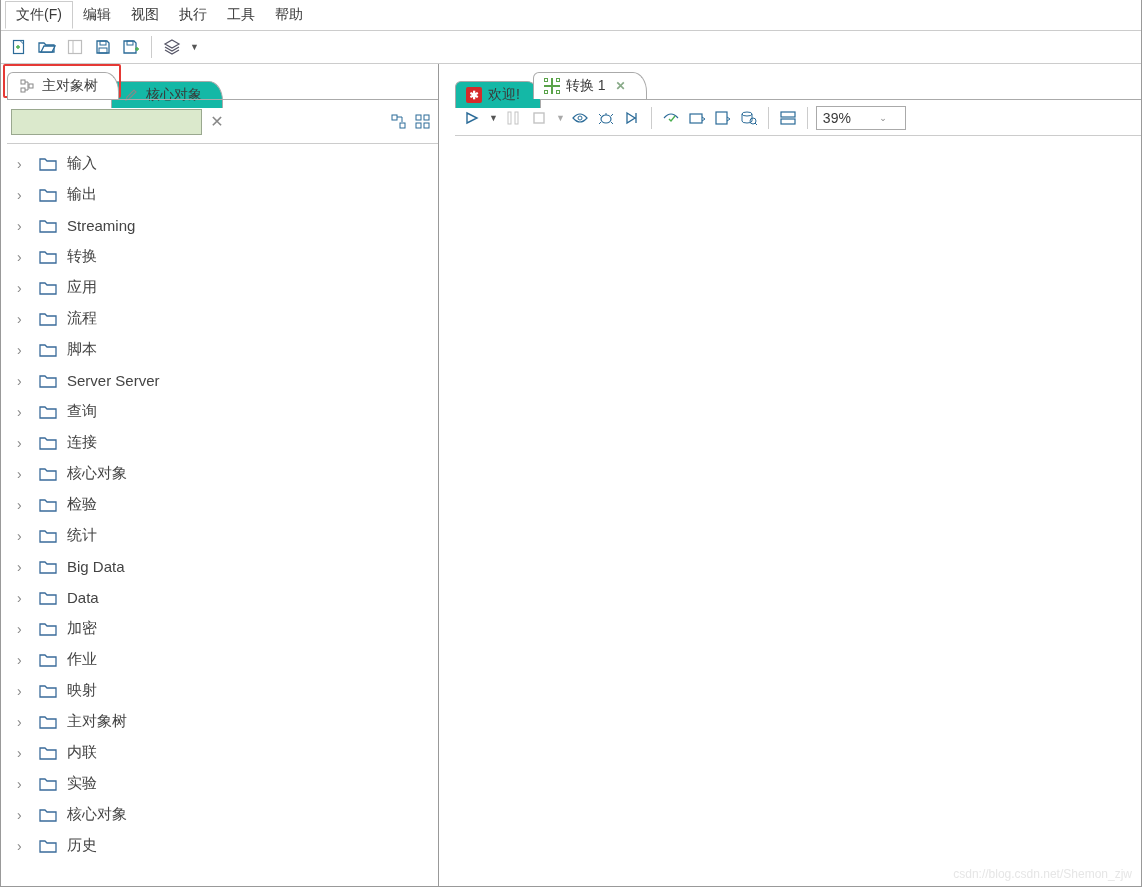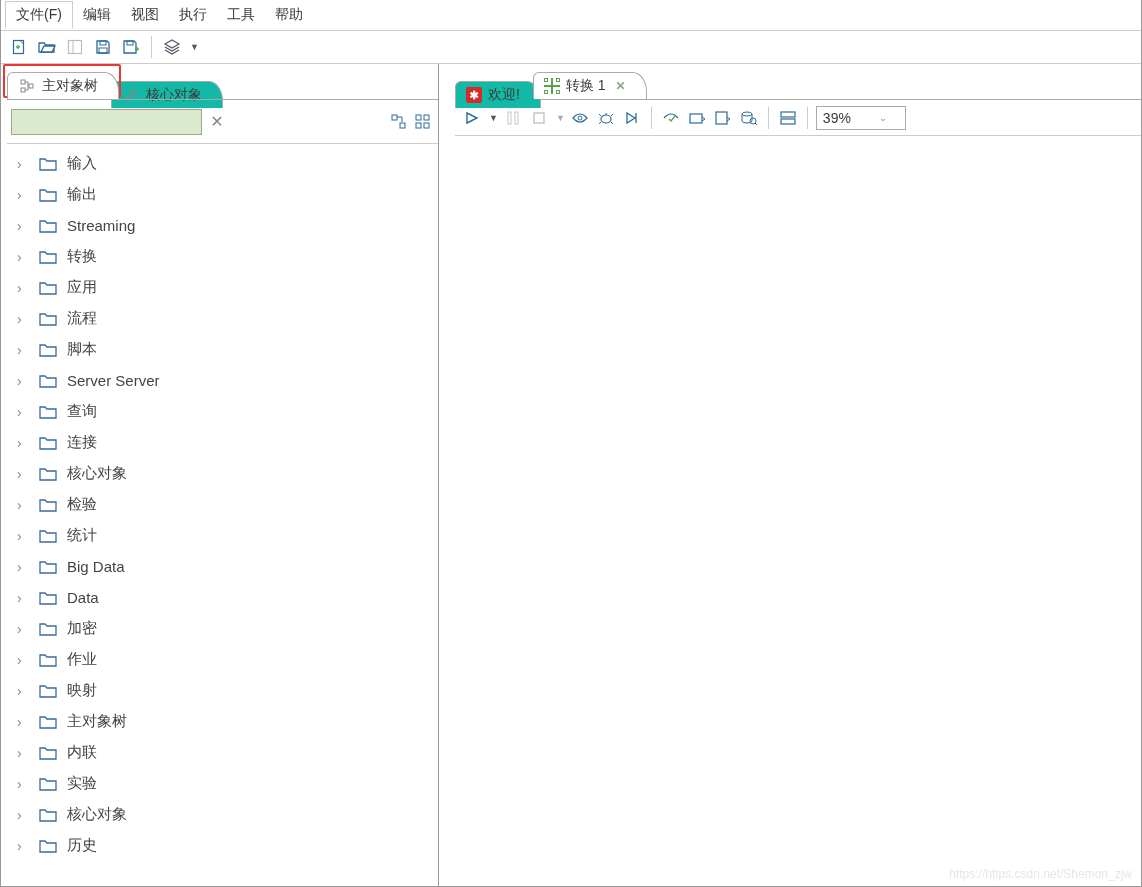--- a/index.html
+++ b/index.html
@@ -650,13 +650,13 @@
         <div class="zoom-select">
           <span>39%</span>
           <span class="drop-caret" style="color:#888">⌄</span>
         </div>
       </div>
       <div class="canvas"></div>
     </div>
   </div>
 </div>
 
-<div class="watermark">https://https.csdn.net/Shemon_zjw</div>
+<div class="watermark">csdn://blog.csdn.net/Shemon_zjw</div>
 
 </body></html>

